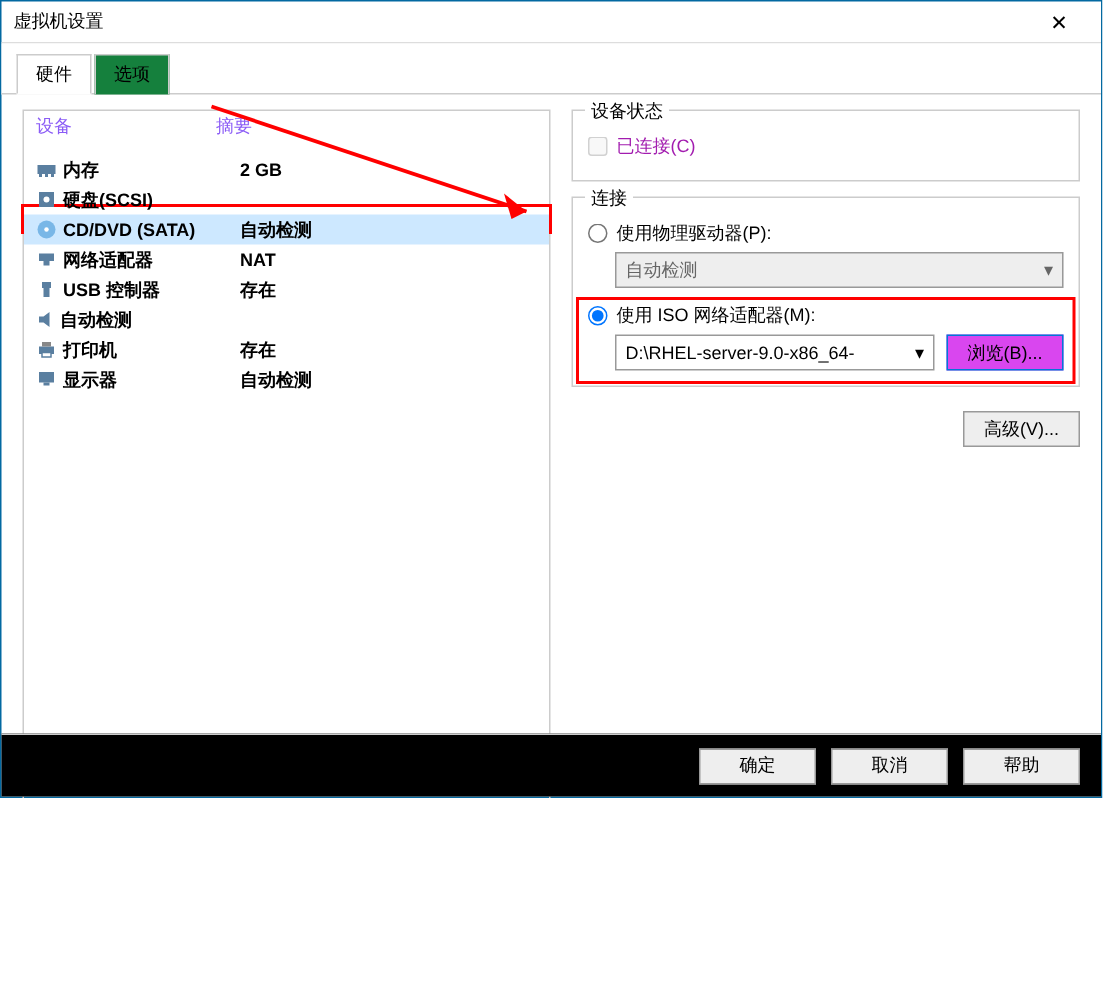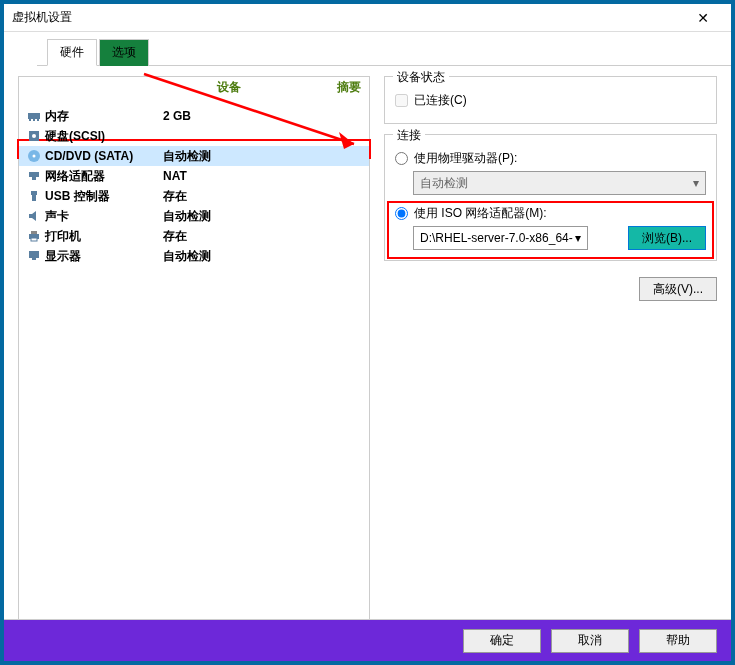--- a/index.html
+++ b/index.html
@@ -1,52 +1,52 @@
 <!DOCTYPE html>
 <html><head>
 <meta charset="utf-8">
 <style>
 * { box-sizing: border-box; font-family: "Microsoft YaHei", "Segoe UI", sans-serif; font-size: 12px; }
 body { margin: 0; background: #fff; }
-.window { width: 735px; height: 665px; border: 4px solid #0369a1; background: #fff; position: relative; }
+.window { width: 735px; height: 532px; border: 1px solid #0369a1; background: #fff; position: relative; }
 .titlebar { height: 28px; display: flex; align-items: center; padding: 0 8px; border-bottom: 1px solid #ddd; }
 .close-x { width: 40px; text-align: center; font-size: 14px; cursor: pointer; }
-.tabs { display: flex; padding: 6px 10px 0 10px; border-bottom: 1px solid #ccc; background: #fff; margin-left: 33px; }
+.tabs { display: flex; padding: 6px 10px 0 10px; border-bottom: 1px solid #ccc; background: #fff; }
 .tab { padding: 4px 12px; border: 1px solid #ccc; border-bottom: none; margin-right: 2px; background: #15803d; position: relative; top: 1px; cursor: pointer; }
 .tab.active { background: #fff; border-bottom: 1px solid #fff; }
 .content { display: flex; padding: 10px 14px; gap: 14px; height: 565px; }
 .left { width: 352px; border: 1px solid #ccc; position: relative; display: flex; flex-direction: column; }
 .devlist { flex: 1; overflow: auto; padding: 6px 0; }
-.devheader { display: flex; padding: 2px 8px 4px 8px; font-weight: bold; color: #4d7c0f; justify-content: flex-end; }
+.devheader { display: flex; padding: 2px 8px 4px 8px; font-weight: normal; color: #8b5cf6; }
 .devheader .c1 { width: 120px; }
 .devrow { display: flex; align-items: center; padding: 1px 6px; height: 20px; cursor: pointer; position: relative; font-weight: bold; }
 .devrow.selected { background: #cde8ff; align-items: center; }
 .devrow .icon { width: 18px; height: 16px; display: flex; align-items: center; justify-content: center; }
 .devrow .c1 { width: 120px; padding-left: 2px; white-space: nowrap; overflow: hidden; }
 .devrow .c2 { flex: 1; white-space: nowrap; overflow: hidden; }
 .hl-row { position: absolute; border: 2px solid #ff0000; pointer-events: none; left: -2px; right: -2px; height: 20px; top: 90px; }
 .left-buttons { display: flex; gap: 10px; justify-content: center; padding: 8px; }
 .btn { min-width: 78px; height: 24px; border: 1px solid #999; background: #eee; cursor: pointer; display: inline-flex; align-items: center; justify-content: center; padding: 0 8px; }
-.btn.blue-border { border: 1px solid #0078d7; background: #14b8a6; margin-left: 32px; }
+.btn.blue-border { border: 1px solid #0078d7; background: #d946ef; }
 .shield { width: 12px; height: 12px; display: inline-block; margin-right: 4px; background: linear-gradient(135deg, #ffd54a 50%, #1e88e5 50%); border-radius: 2px; }
 .right { flex: 1; display: flex; flex-direction: column; gap: 10px; position: relative; }
 .group { border: 1px solid #ccc; padding: 11px 10px 10px 10px; position: relative; }
 .group-title { position: absolute; top: -8px; left: 8px; background: #fff; padding: 0 4px; }
 .chk, .rdo { display: flex; align-items: center; gap: 6px; margin: 4px 0; cursor: pointer; }
 .chk input, .rdo input { margin: 0; }
 .dropdown { display: flex; align-items: center; height: 24px; border: 1px solid #999; background: #eee; padding: 0 6px; width: 100%; position: relative; color: #666; }
 .dropdown.enabled { background: #fff; color: #000; }
 .chevron { position: absolute; right: 6px; top: 4px; }
 .indent { margin-left: 18px; margin-top: 4px; }
 .row-browse { display: flex; gap: 8px; align-items: center; }
 .row-browse .dropdown { flex: 1; }
 .hl-group { border: 2px solid #ff0000; position: absolute; pointer-events: none; }
 .arrow-svg { position: absolute; pointer-events: none; }
 .bottom-right-adv { display: flex; justify-content: flex-end; padding-top: 6px; }
-.footer { position: absolute; bottom: 0; left: 0; right: 0; height: 42px; border-top: 1px solid #ccc; display: flex; justify-content: flex-end; align-items: center; gap: 10px; padding: 0 14px; background: #6d28d9; }
+.footer { position: absolute; bottom: 0; left: 0; right: 0; height: 42px; border-top: 1px solid #ccc; display: flex; justify-content: flex-end; align-items: center; gap: 10px; padding: 0 14px; background: #000000; }
 svg.icon-svg { width: 14px; height: 14px; }
 </style>
 </head>
 <body>
 
 <div class="window">
 
   <div class="titlebar">
     <span>虚拟机设置</span>
     <span style="flex:1"></span>
@@ -117,21 +117,20 @@
             </span>
             <span class="c1">USB 控制器</span>
             <span class="c2">存在</span>
           </div>
           <div class="devrow">
             <span class="icon">
               <svg class="icon-svg" viewBox="0 0 14 14">
                 <polygon points="2,5 5,5 9,2 9,12 5,9 2,9" fill="#5a7fa0"></polygon>
               </svg>
             </span>
-            <span class="c1">声卡</span>
             <span class="c2">自动检测</span>
           </div>
           <div class="devrow">
             <span class="icon">
               <svg class="icon-svg" viewBox="0 0 14 14">
                 <rect x="2" y="5" width="10" height="5" fill="#5a7fa0"></rect>
                 <rect x="4" y="2" width="6" height="3" fill="#888"></rect>
                 <rect x="4" y="9" width="6" height="3" fill="#fff" stroke="#5a7fa0"></rect>
               </svg>
             </span>
@@ -150,21 +149,21 @@
           </div>
         </div>
     </div>
 
     <div class="right">
 
       <div class="group">
         <span class="group-title">设备状态</span>
         <label class="chk">
           <input type="checkbox" disabled="" style="">
-          <span style="color:#000000">已连接(C)</span>
+          <span style="color:#a21caf">已连接(C)</span>
         </label>
       </div>
 
       <div class="group" style="position:relative">
         <span class="group-title">连接</span>
 
         <label class="rdo">
           <input type="radio" name="conn" style="">
           <span>使用物理驱动器(P):</span>
         </label>
@@ -174,21 +173,21 @@
             <span class="chevron">▾</span>
           </div>
         </div>
 
         <label class="rdo" style="margin-top:10px">
           <input type="radio" name="conn" checked="" style="">
           <span>使用 ISO 网络适配器(M):</span>
         </label>
         <div class="indent row-browse">
           <div class="dropdown enabled">
-            <span>D:\RHEL-server-7.0-x86_64-</span>
+            <span>D:\RHEL-server-9.0-x86_64-</span>
             <span class="chevron">▾</span>
           </div>
           <button class="btn blue-border">浏览(B)...</button>
         </div>
 
         <div class="hl-group" style="left:2px; right:2px; top:66px; height:58px"></div>
       </div>
 
       <div class="bottom-right-adv">
         <button class="btn">高级(V)...</button>

